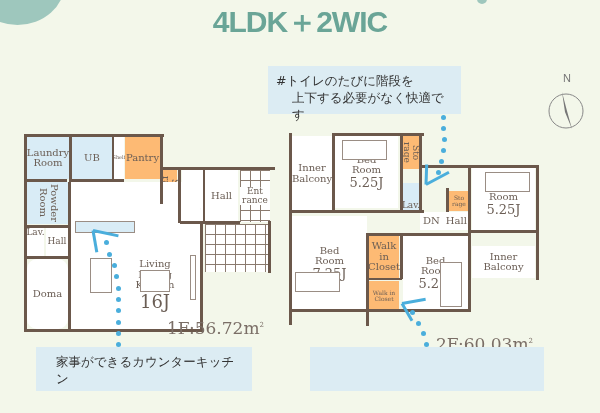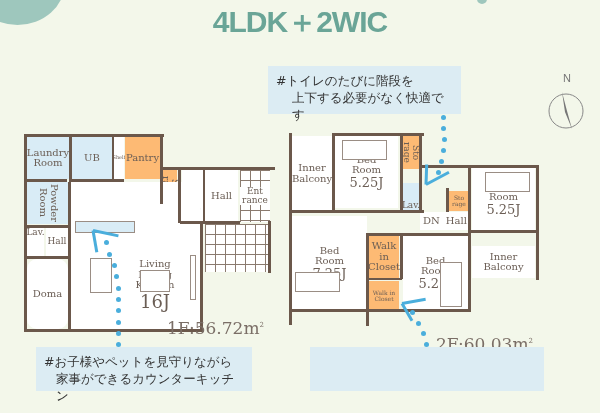--- a/index.html
+++ b/index.html
@@ -211,17 +211,16 @@
 <div class="dot" style="left:410px;top:310px;"></div>
 <div class="dot" style="left:416px;top:321px;"></div>
 <div class="dot" style="left:421px;top:331px;"></div>
 <div class="dot" style="left:424px;top:342px;"></div>
 
 <div class="area" style="left:436px;top:318px;margin-top:16px;">
   <span>2F:60.03m</span><sup>2</sup>
 </div>
 
 <div class="note" style="left:36px;top:347px;width:216px;height:44px;">
-  <span>#お子様やペットを見守りながら</span>
   <span class="l2" style="padding-left:12px;">家事ができるカウンターキッチン</span>
 </div>
 <div class="note" style="left:310px;top:347px;width:234px;height:44px;">
 </div>
 
 </body></html>

